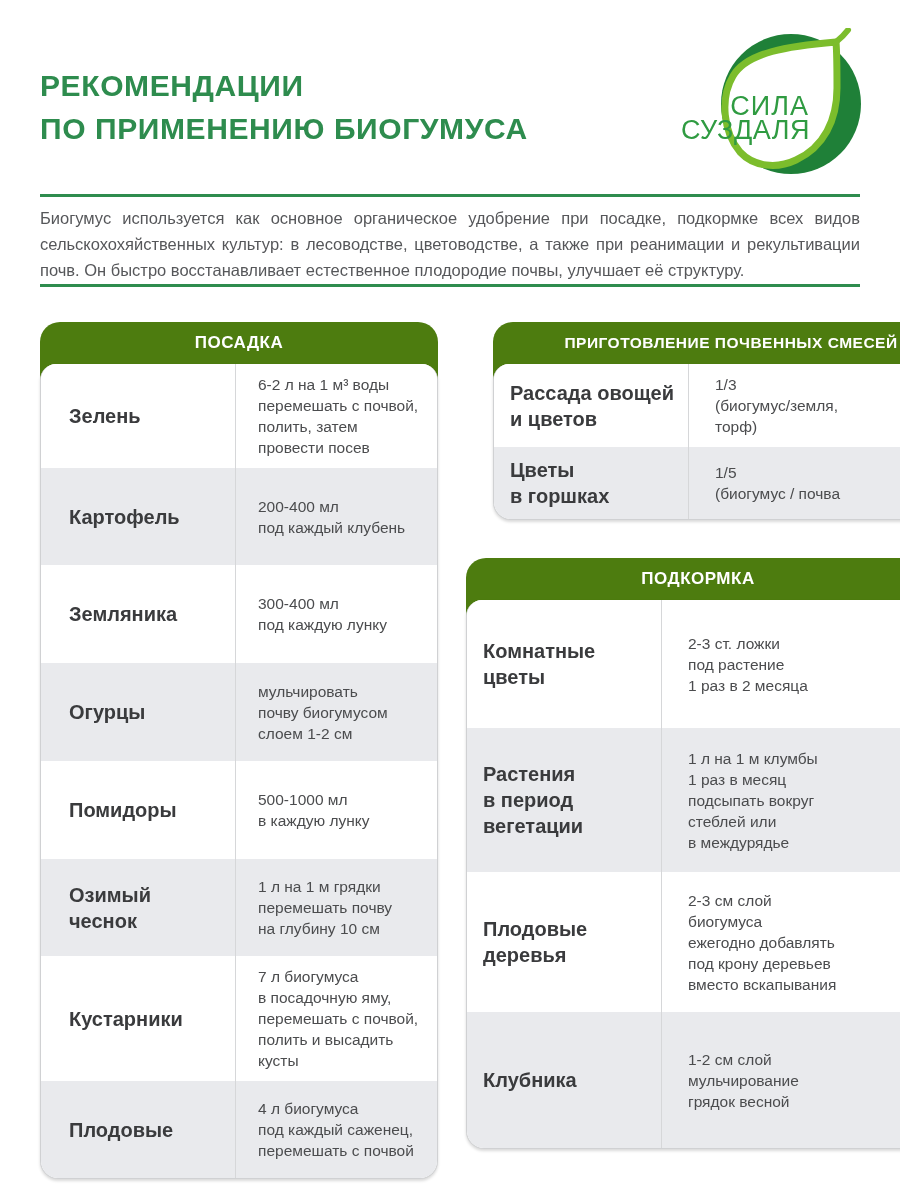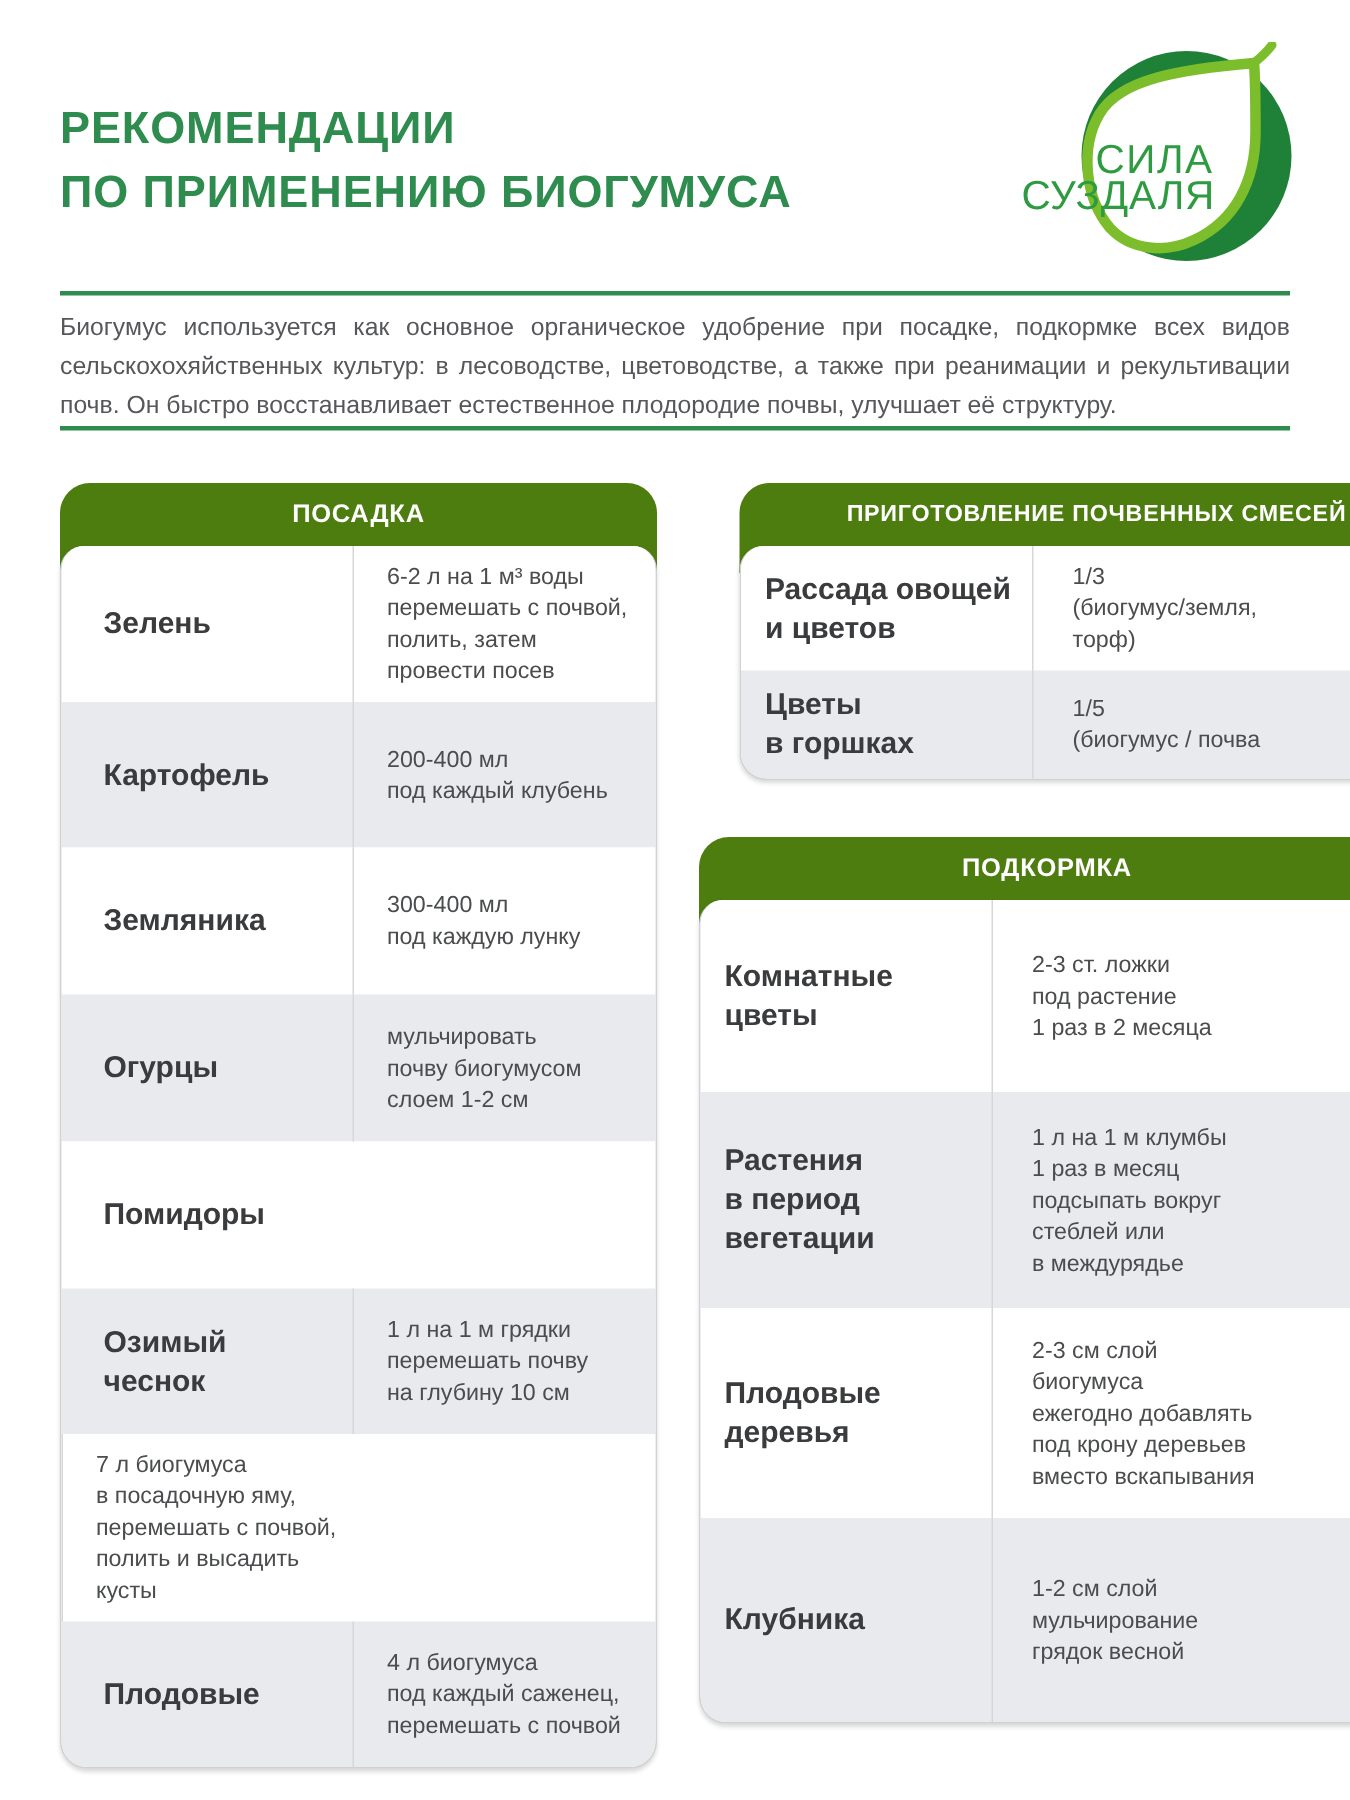--- a/index.html
+++ b/index.html
@@ -120,29 +120,32 @@
 под каждую лунку</div>
       </div>
       <div class="row">
         <div class="cell cell-label">Огурцы</div>
         <div class="cell cell-value">мульчировать
 почву биогумусом
 слоем 1-2 см</div>
       </div>
       <div class="row">
         <div class="cell cell-label">Помидоры</div>
+        <div class="cell cell-value">500-1000 мл
+в каждую лунку</div>
       </div>
       <div class="row">
         <div class="cell cell-label">Озимый
 чеснок</div>
         <div class="cell cell-value">1 л на 1 м грядки
 перемешать почву
 на глубину 10 см</div>
       </div>
       <div class="row">
+        <div class="cell cell-label">Кустарники</div>
         <div class="cell cell-value">7 л биогумуса
 в посадочную яму,
 перемешать с почвой,
 полить и высадить
 кусты</div>
       </div>
       <div class="row">
         <div class="cell cell-label">Плодовые</div>
         <div class="cell cell-value">4 л биогумуса
 под каждый саженец,

